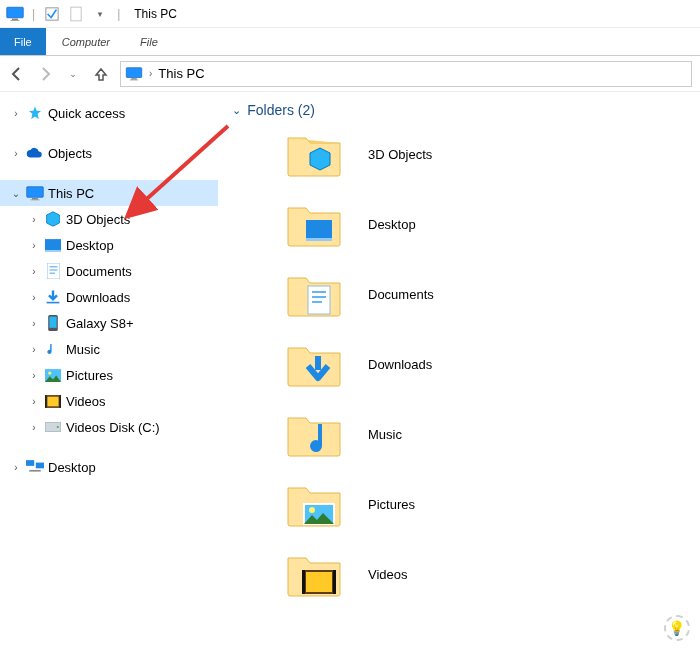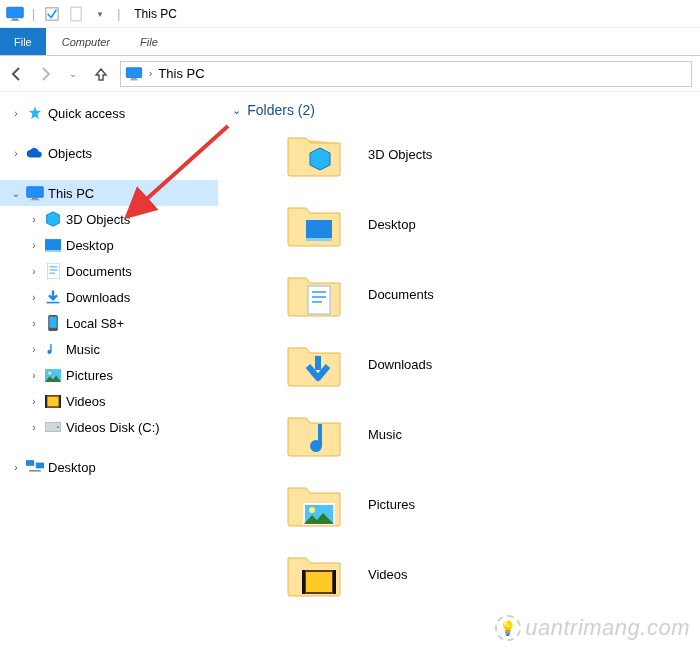--- a/index.html
+++ b/index.html
@@ -203,21 +203,21 @@
       <span class="label">Downloads</span>
     </div>
     <div class="tree-row indent1">
       <span class="exp">›</span>
       <span class="icon">
           <svg viewBox="0 0 12 20" width="10" height="16">
             <rect x="0" y="0" width="12" height="20" rx="2" fill="#555"></rect>
             <rect x="1.5" y="2" width="9" height="14" fill="#29b6f6"></rect>
           </svg>
         </span>
-      <span class="label">Local S8+</span>
+      <span class="label">Galaxy S8+</span>
     </div>
     <div class="tree-row indent1">
       <span class="exp">›</span>
       <span class="icon">
           <svg viewBox="0 0 20 20" width="14" height="14">
             <path d="M8 3v11a3 3 0 11-2-2.8V3h2z" fill="#1e88e5"></path>
           </svg>
         </span>
       <span class="label">Music</span>
     </div>
@@ -368,14 +368,13 @@
   <defs>
       <marker id="ah" markerWidth="8" markerHeight="8" refX="6" refY="4" orient="auto">
         <path d="M0,0 L8,4 L0,8 z" fill="#e53935"></path>
       </marker>
     </defs>
   <line x1="108" y1="6" x2="10" y2="94" stroke="#e53935" stroke-width="4" marker-end="url(#ah)"></line>
 </svg>
 
 <div class="watermark">
   <span class="circ">💡</span>
-  <span>uantrimang.com</span>
 </div>
 
 </body></html>

